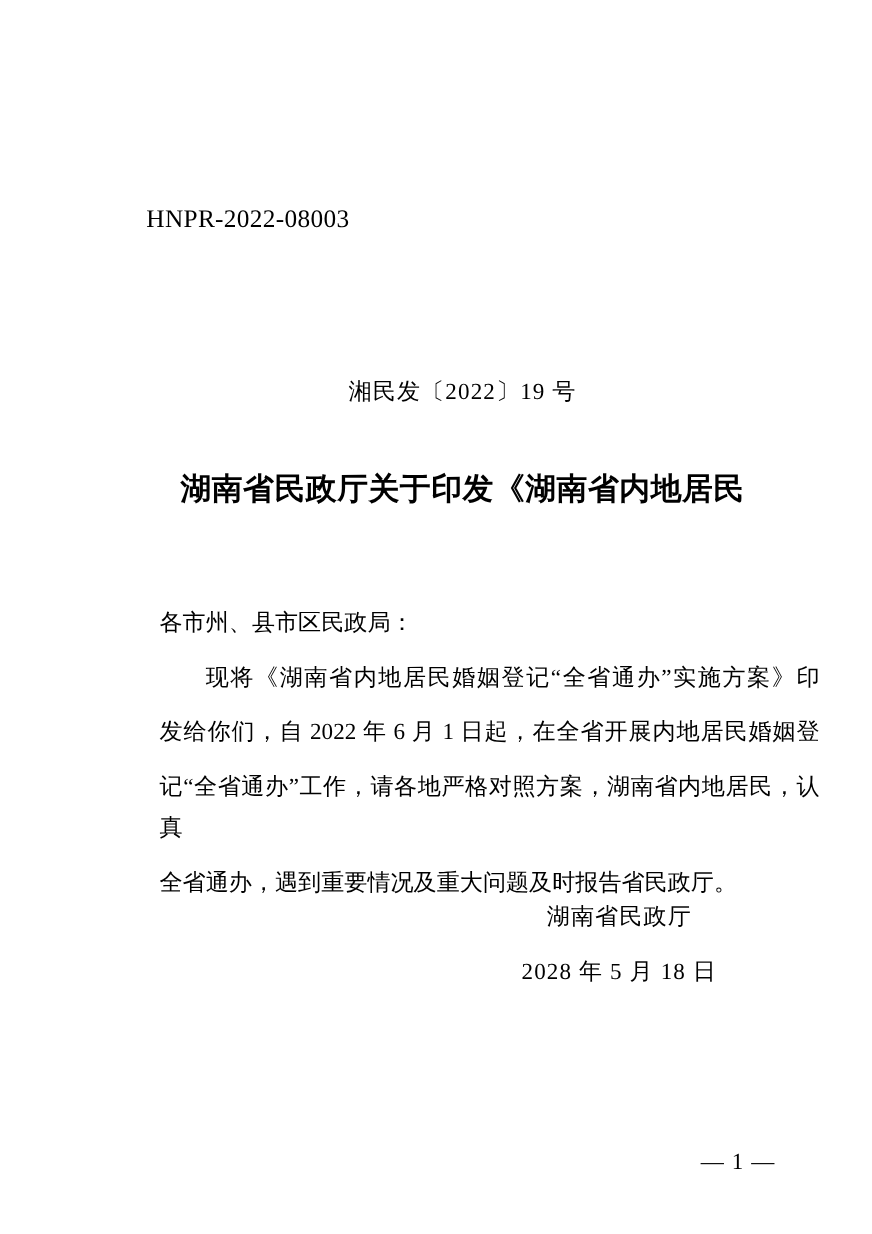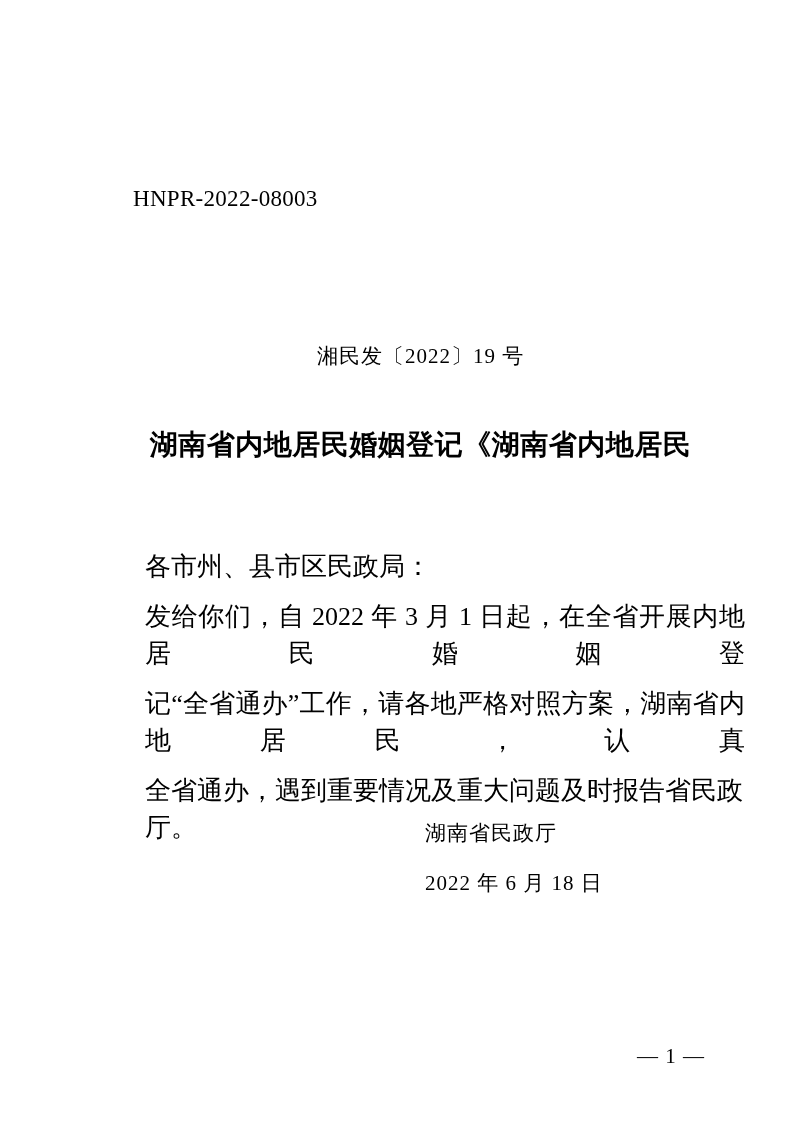--- a/index.html
+++ b/index.html
@@ -42,39 +42,40 @@
       font-weight: bold;
       font-size: 28px;
       line-height: 40px;
       letter-spacing: 0.5px;
     }
     .content {
       position: absolute;
       left: 97px;
       top: 500px;
       width: 600px;
-      font-size: 26px;
+      font-size: 21px;
       line-height: 37.5px;
     }
     .para-line {
       width: 100%;
     }
     .para-line.fill {
       text-align: justify;
       text-align-last: justify;
       text-justify: inter-character;
     }
     .para-line.indent {
       text-indent: 2em;
     }
     .signature {
       position: absolute;
       left: 377px;
       top: 766px;
       width: 300px;
+      text-align: center;
       font-size: 21px;
       line-height: 38px;
       letter-spacing: 1px;
       white-space: nowrap;
     }
     .page-number {
       position: absolute;
       right: 100px;
       top: 1008px;
       font-size: 21px;
@@ -85,30 +86,31 @@
 </head>
 <body>
 
 <div class="page">
 
   <div class="doc-code">HNPR-2022-08003</div>
 
   <div class="ref-number">湘民发〔2022〕19 号</div>
 
   <div class="doc-title">
-    <div>湖南省内地居民婚姻登记《湖南省内地居民</div>
+    <div>湖南省民政厅关于印发《湖南省内地居民</div>
   </div>
 
   <div class="content">
     <div class="para-line">各市州、县市区民政局：</div>
-    <div class="para-line fill">发给你们，自 2022 年 3 月 1 日起，在全省开展内地居民婚姻登</div>
+    <div class="para-line indent fill">现将《湖南省内地居民婚姻登记“全省通办”实施方案》印</div>
+    <div class="para-line fill">发给你们，自 2022 年 6 月 1 日起，在全省开展内地居民婚姻登</div>
     <div class="para-line fill">记“全省通办”工作，请各地严格对照方案，湖南省内地居民，认真</div>
     <div class="para-line">全省通办，遇到重要情况及重大问题及时报告省民政厅。</div>
   </div>
 
   <div class="signature">
     <div>湖南省民政厅</div>
-    <div>2022 年 6 月 18 日</div>
+    <div>2028 年 5 月 18 日</div>
   </div>
 
   <div class="page-number">— 1 —</div>
 
 </div>
 
 </body></html>

